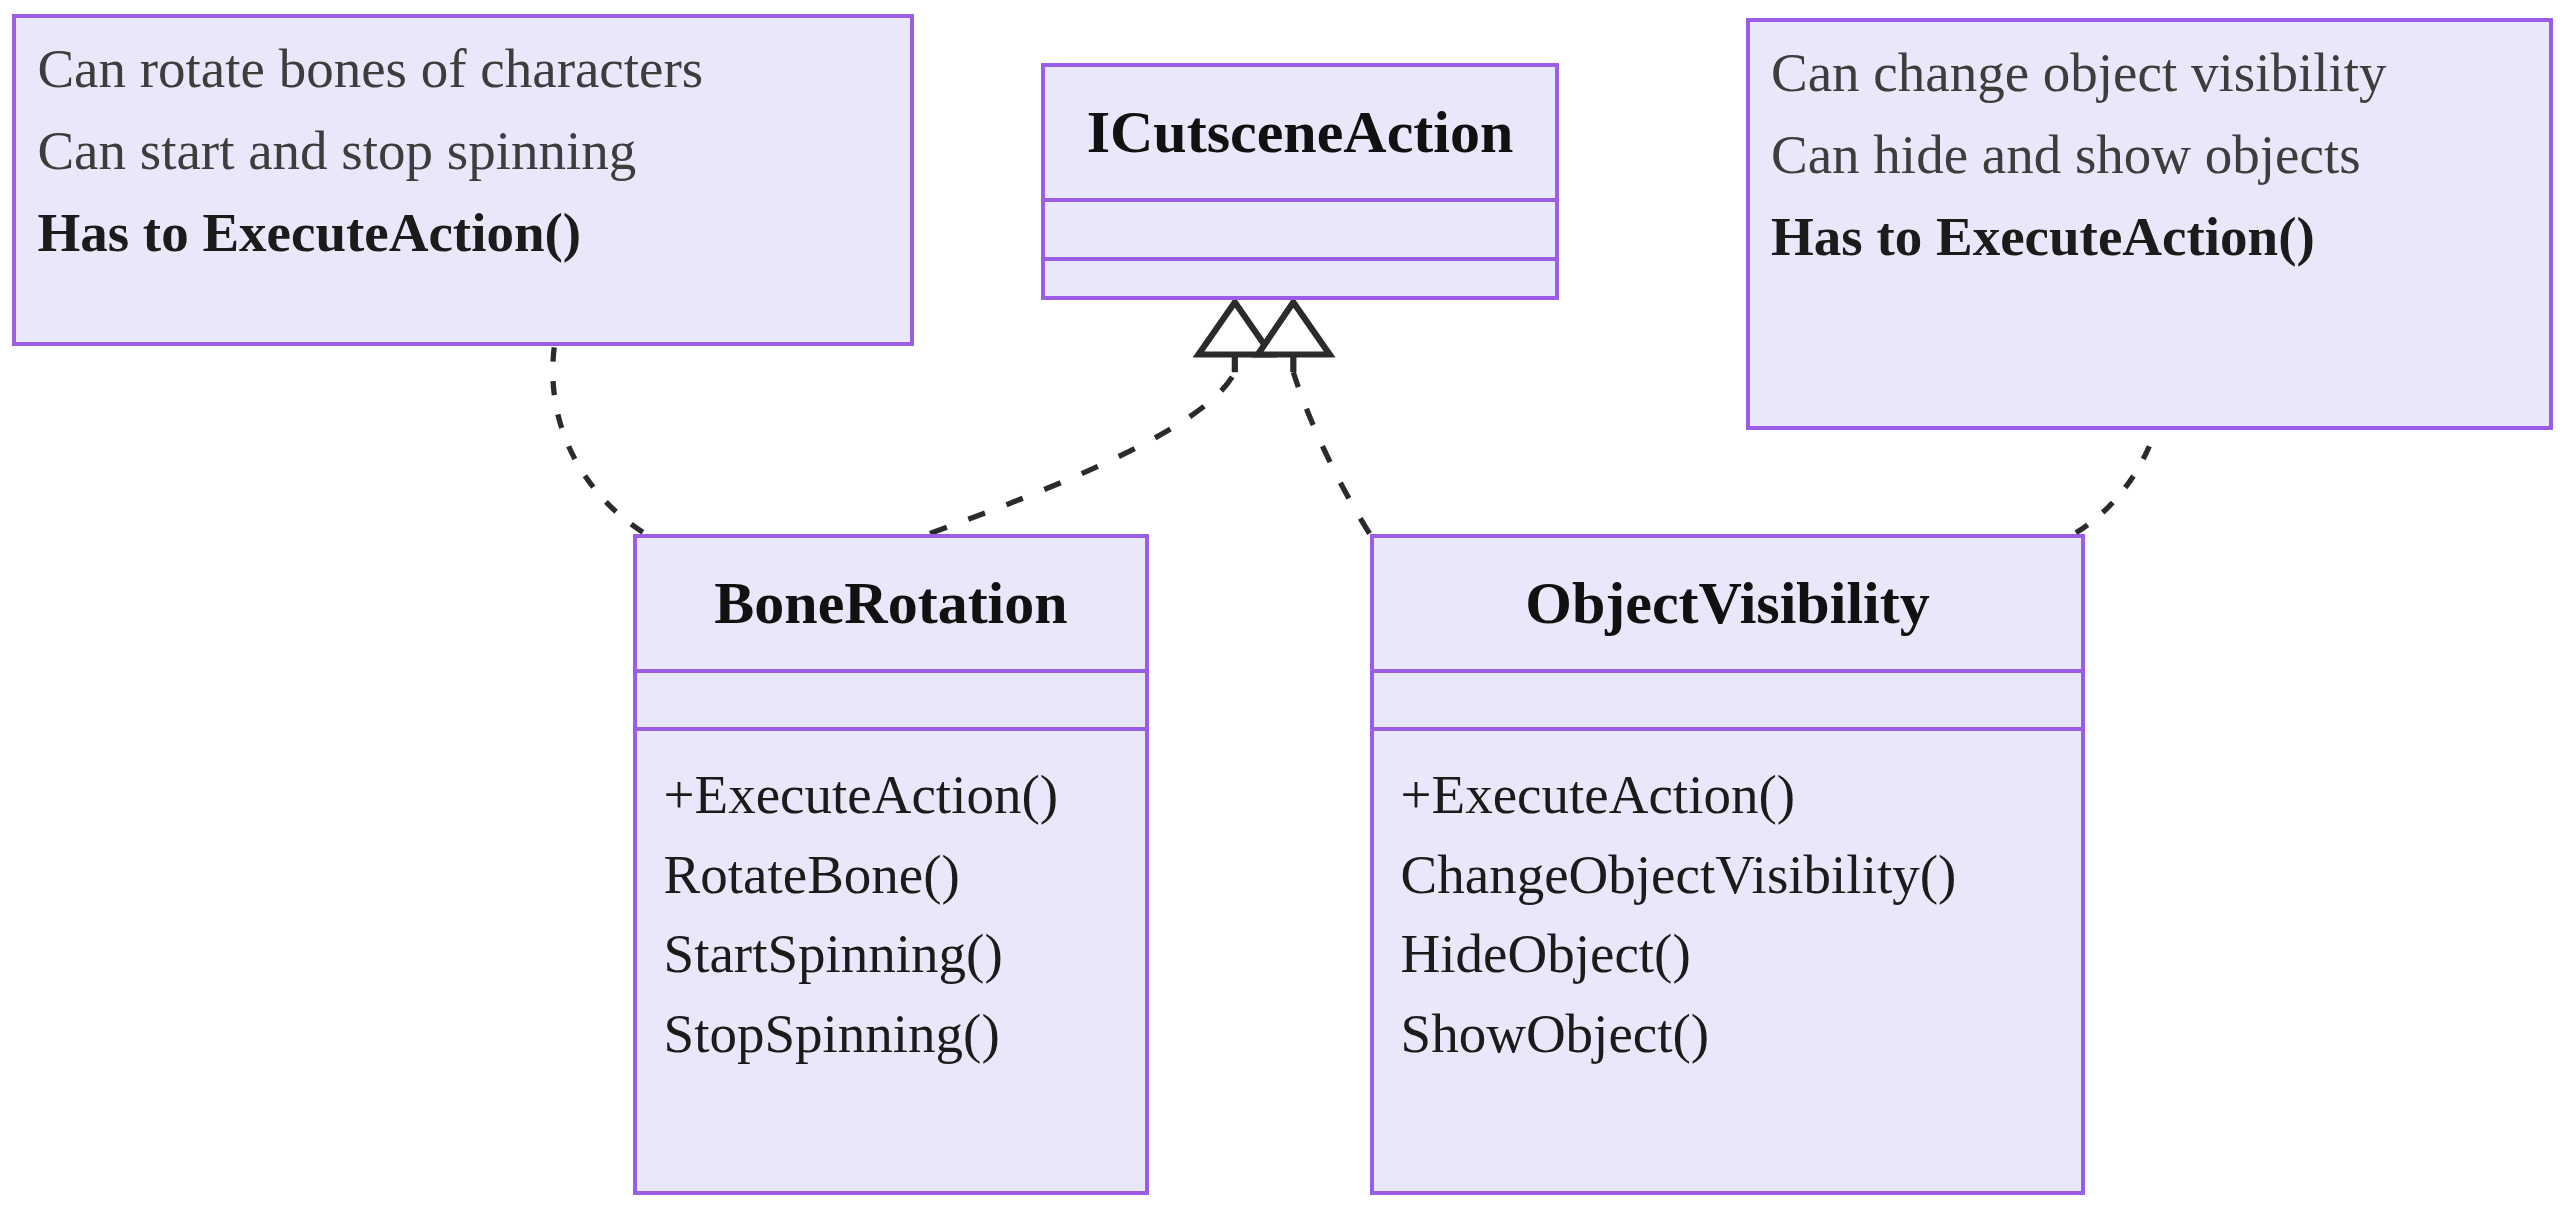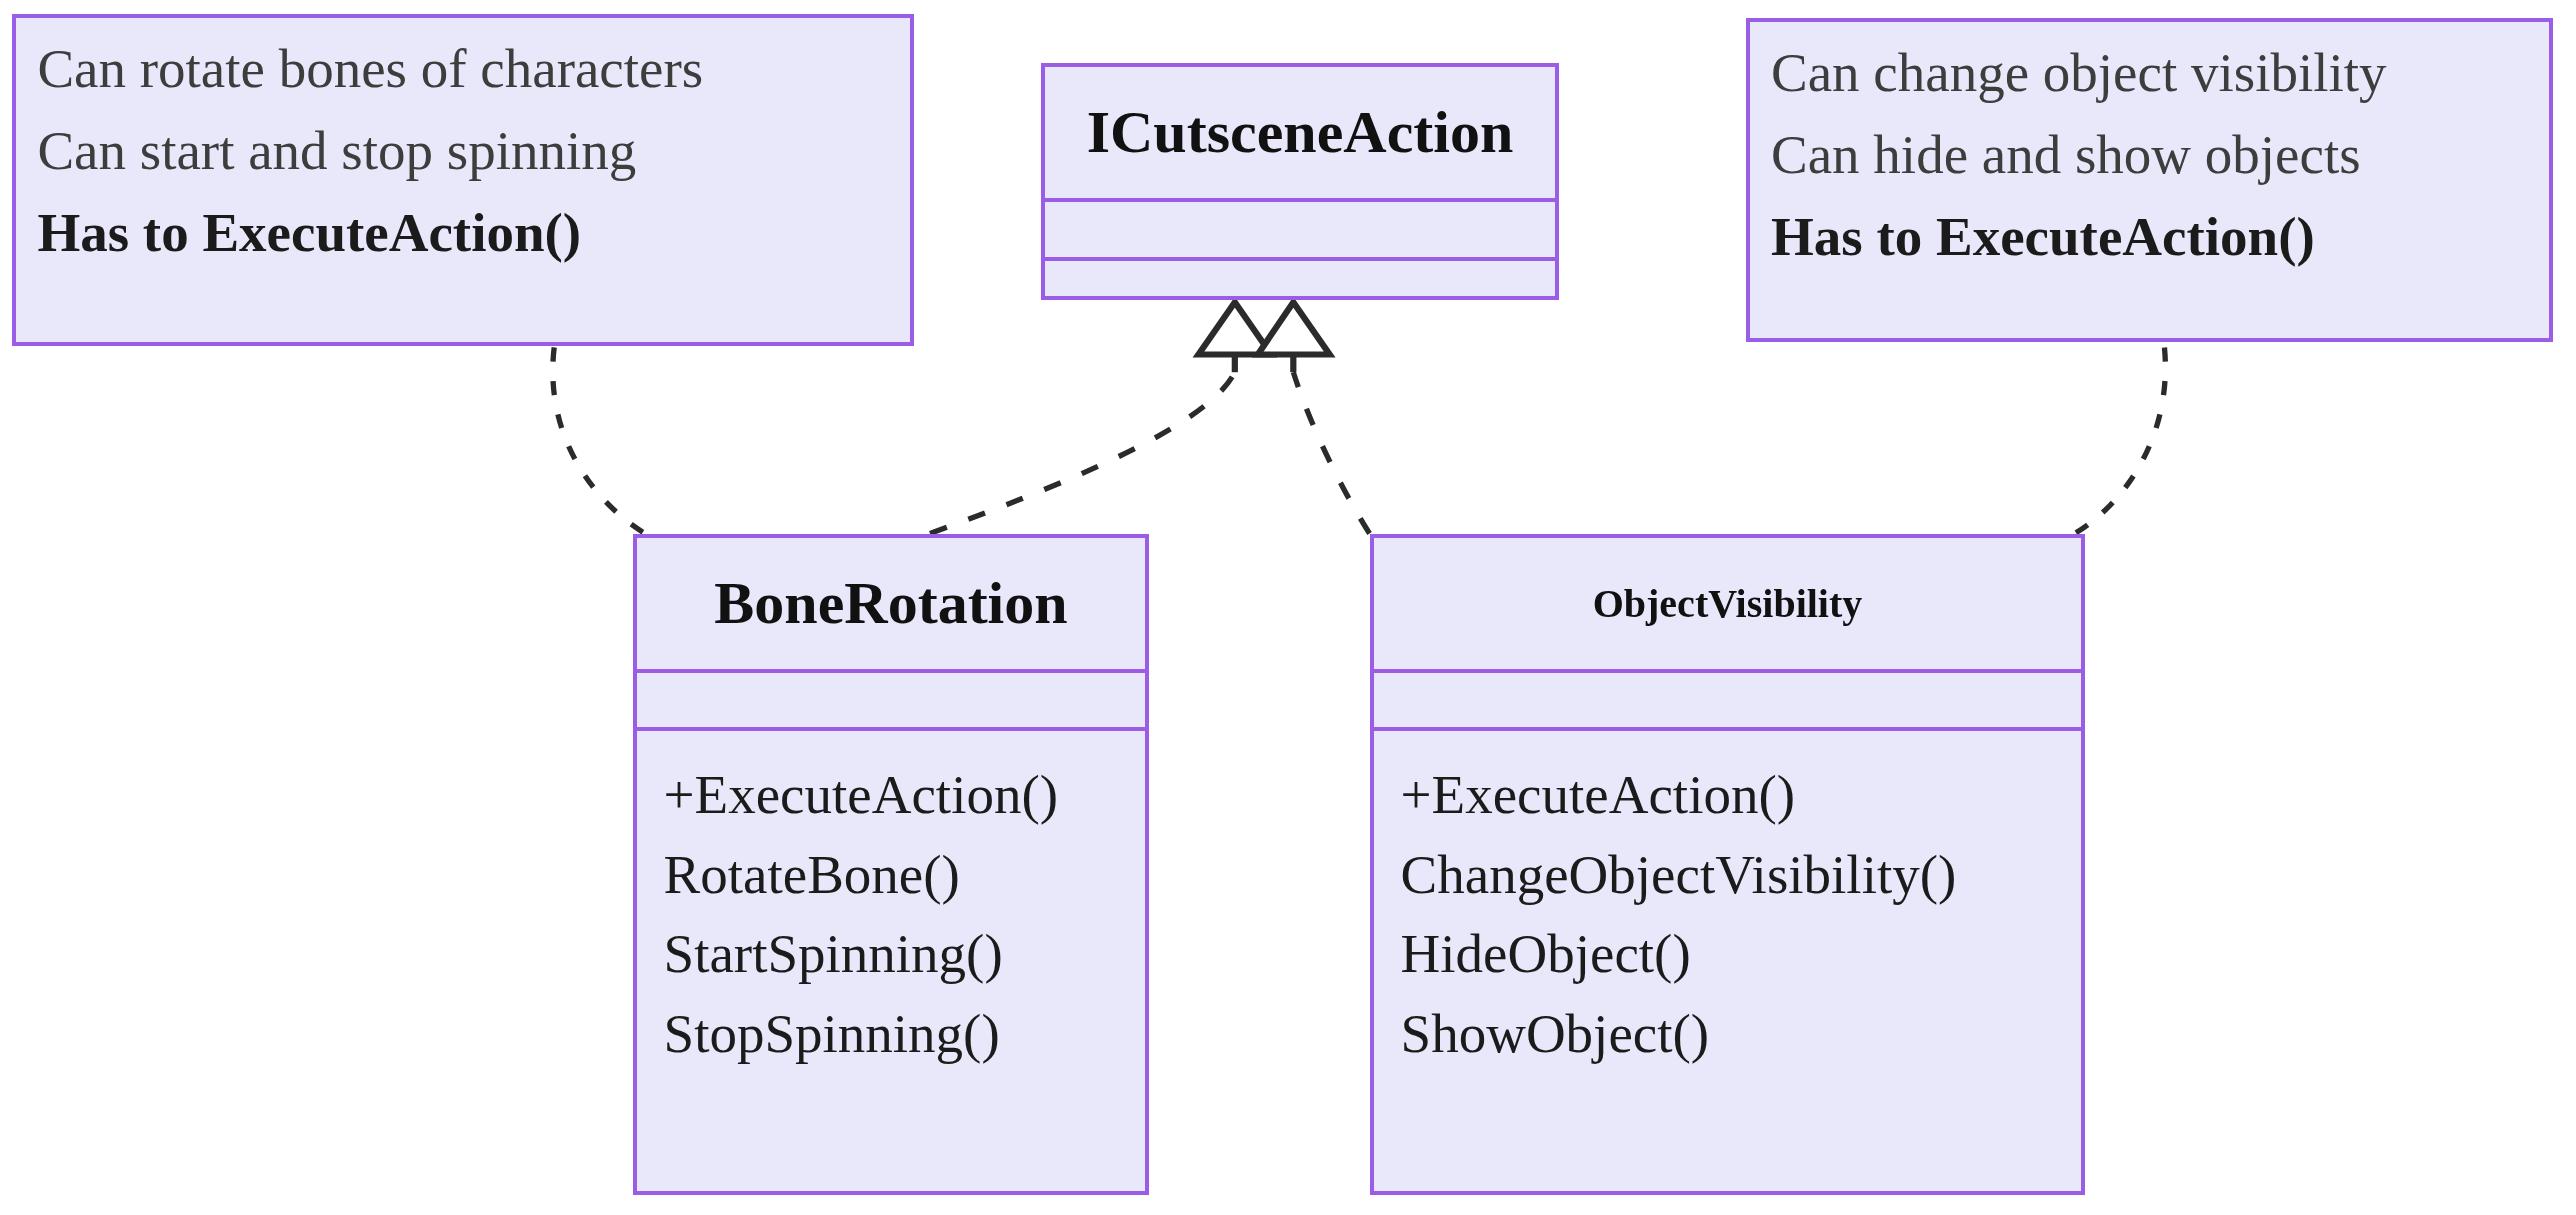--- a/index.html
+++ b/index.html
@@ -93,21 +93,21 @@
   #note-left {
     left: 12.4px;
     top: 14px;
     width: 902px;
     height: 332px;
   }
   #note-right {
     left: 1746px;
     top: 17.7px;
     width: 807px;
-    height: 324px;
+    height: 412px;
   }
   #iface-cutscene {
     left: 1041px;
     top: 63px;
     width: 518px;
     height: 237px;
   }
   #iface-cutscene .class-title {
     height: 131px;
     font-size: 60px;
@@ -124,21 +124,21 @@
     font-size: 60px;
   }
   #class-objectvisibility {
     left: 1370px;
     top: 534px;
     width: 715px;
     height: 661px;
   }
   #class-objectvisibility .class-title {
     height: 131px;
-    font-size: 40px;
+    font-size: 60px;
     font-family: Liberation Serif, serif;
   }
 </style>
 </head>
 <body>
 
 <div id="canvas">
 
   <svg id="edges" viewBox="0 0 2906 1371" width="2576" height="1215" xmlns="http://www.w3.org/2000/svg">
 

